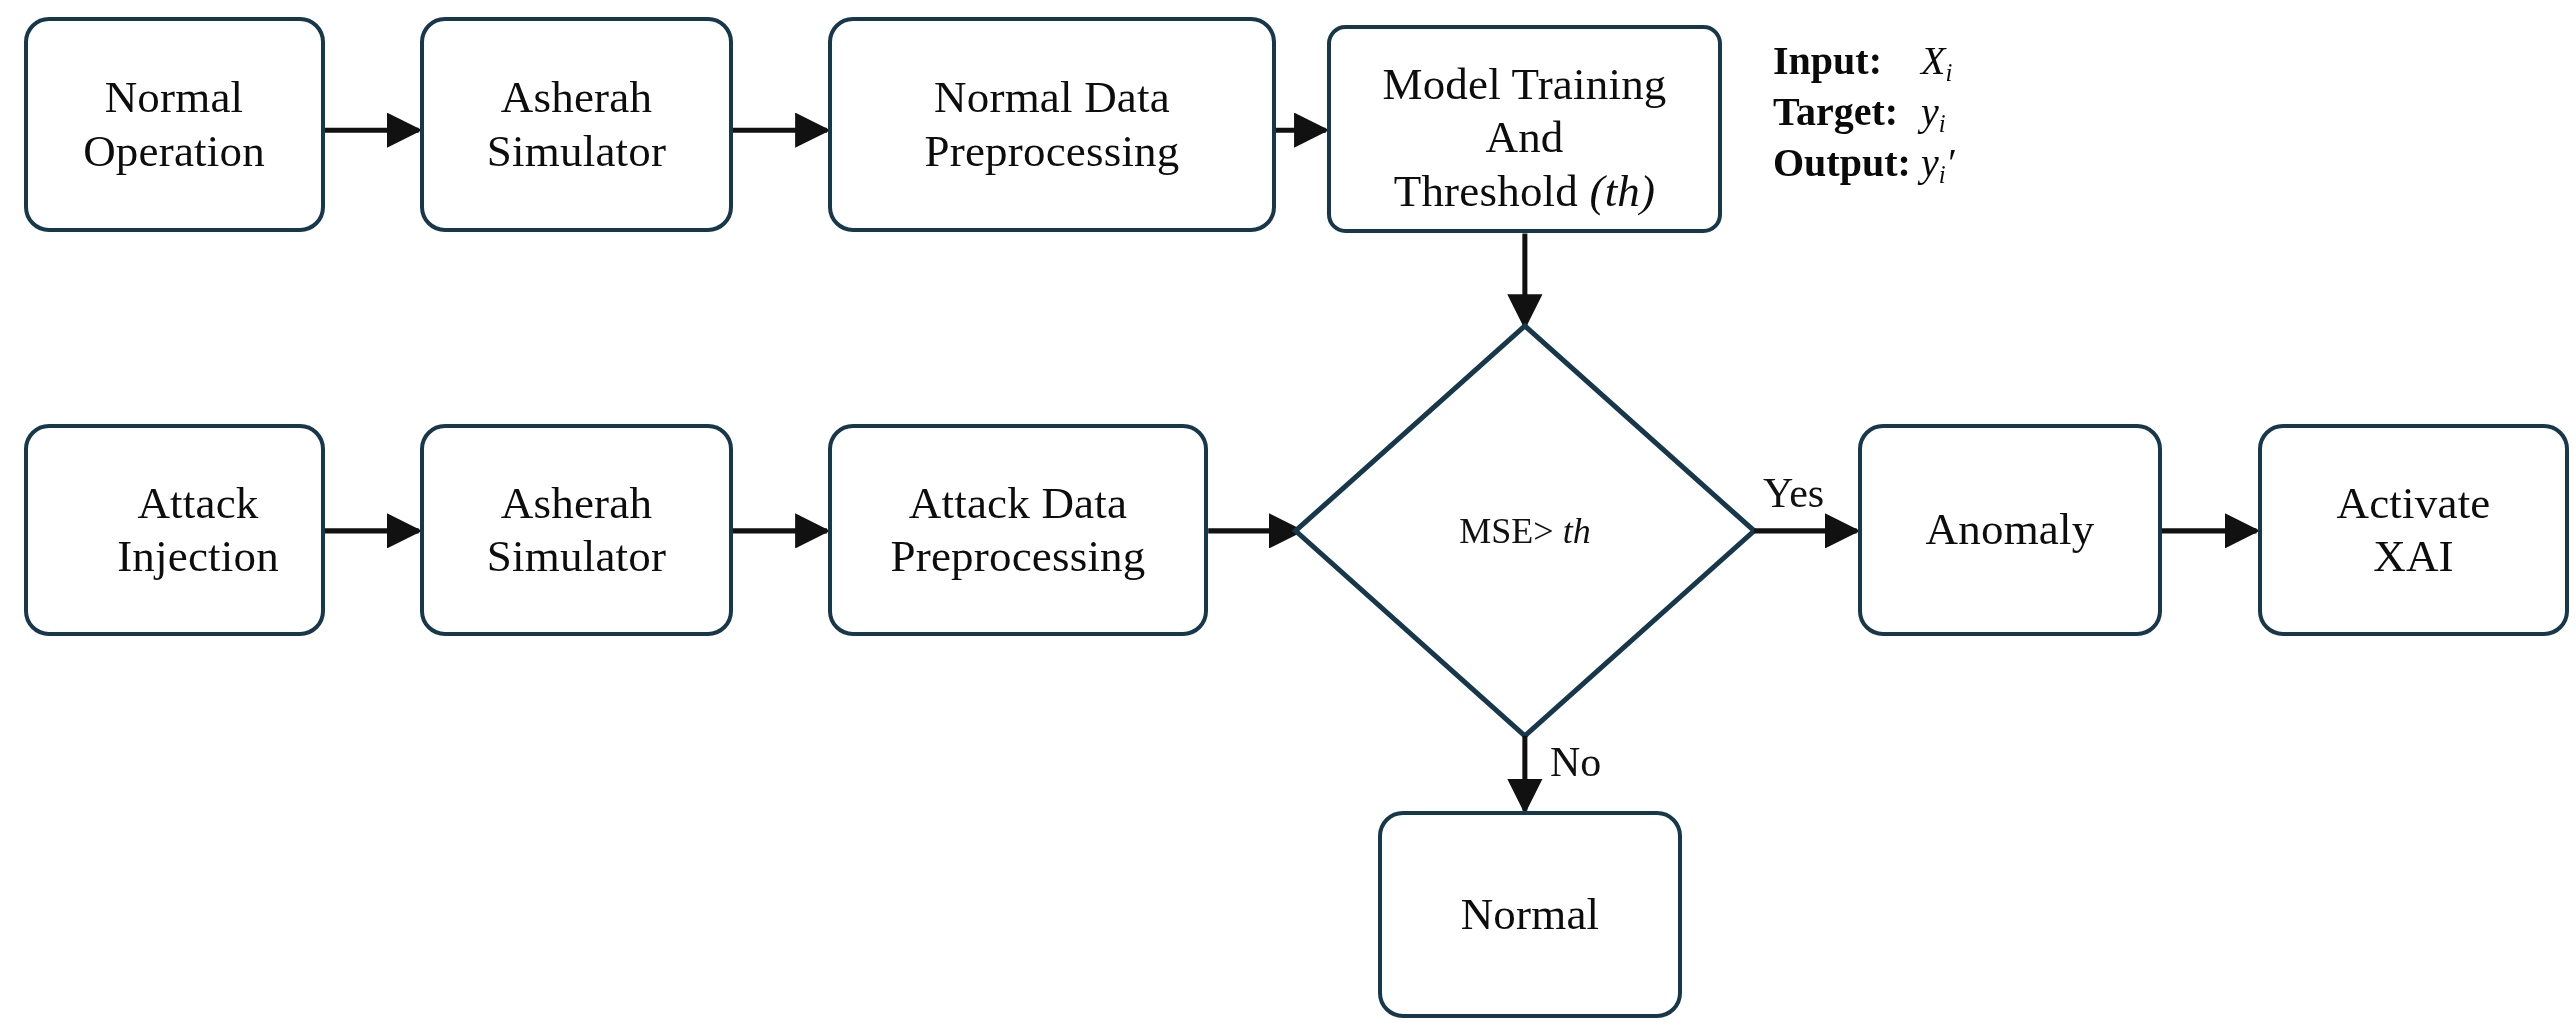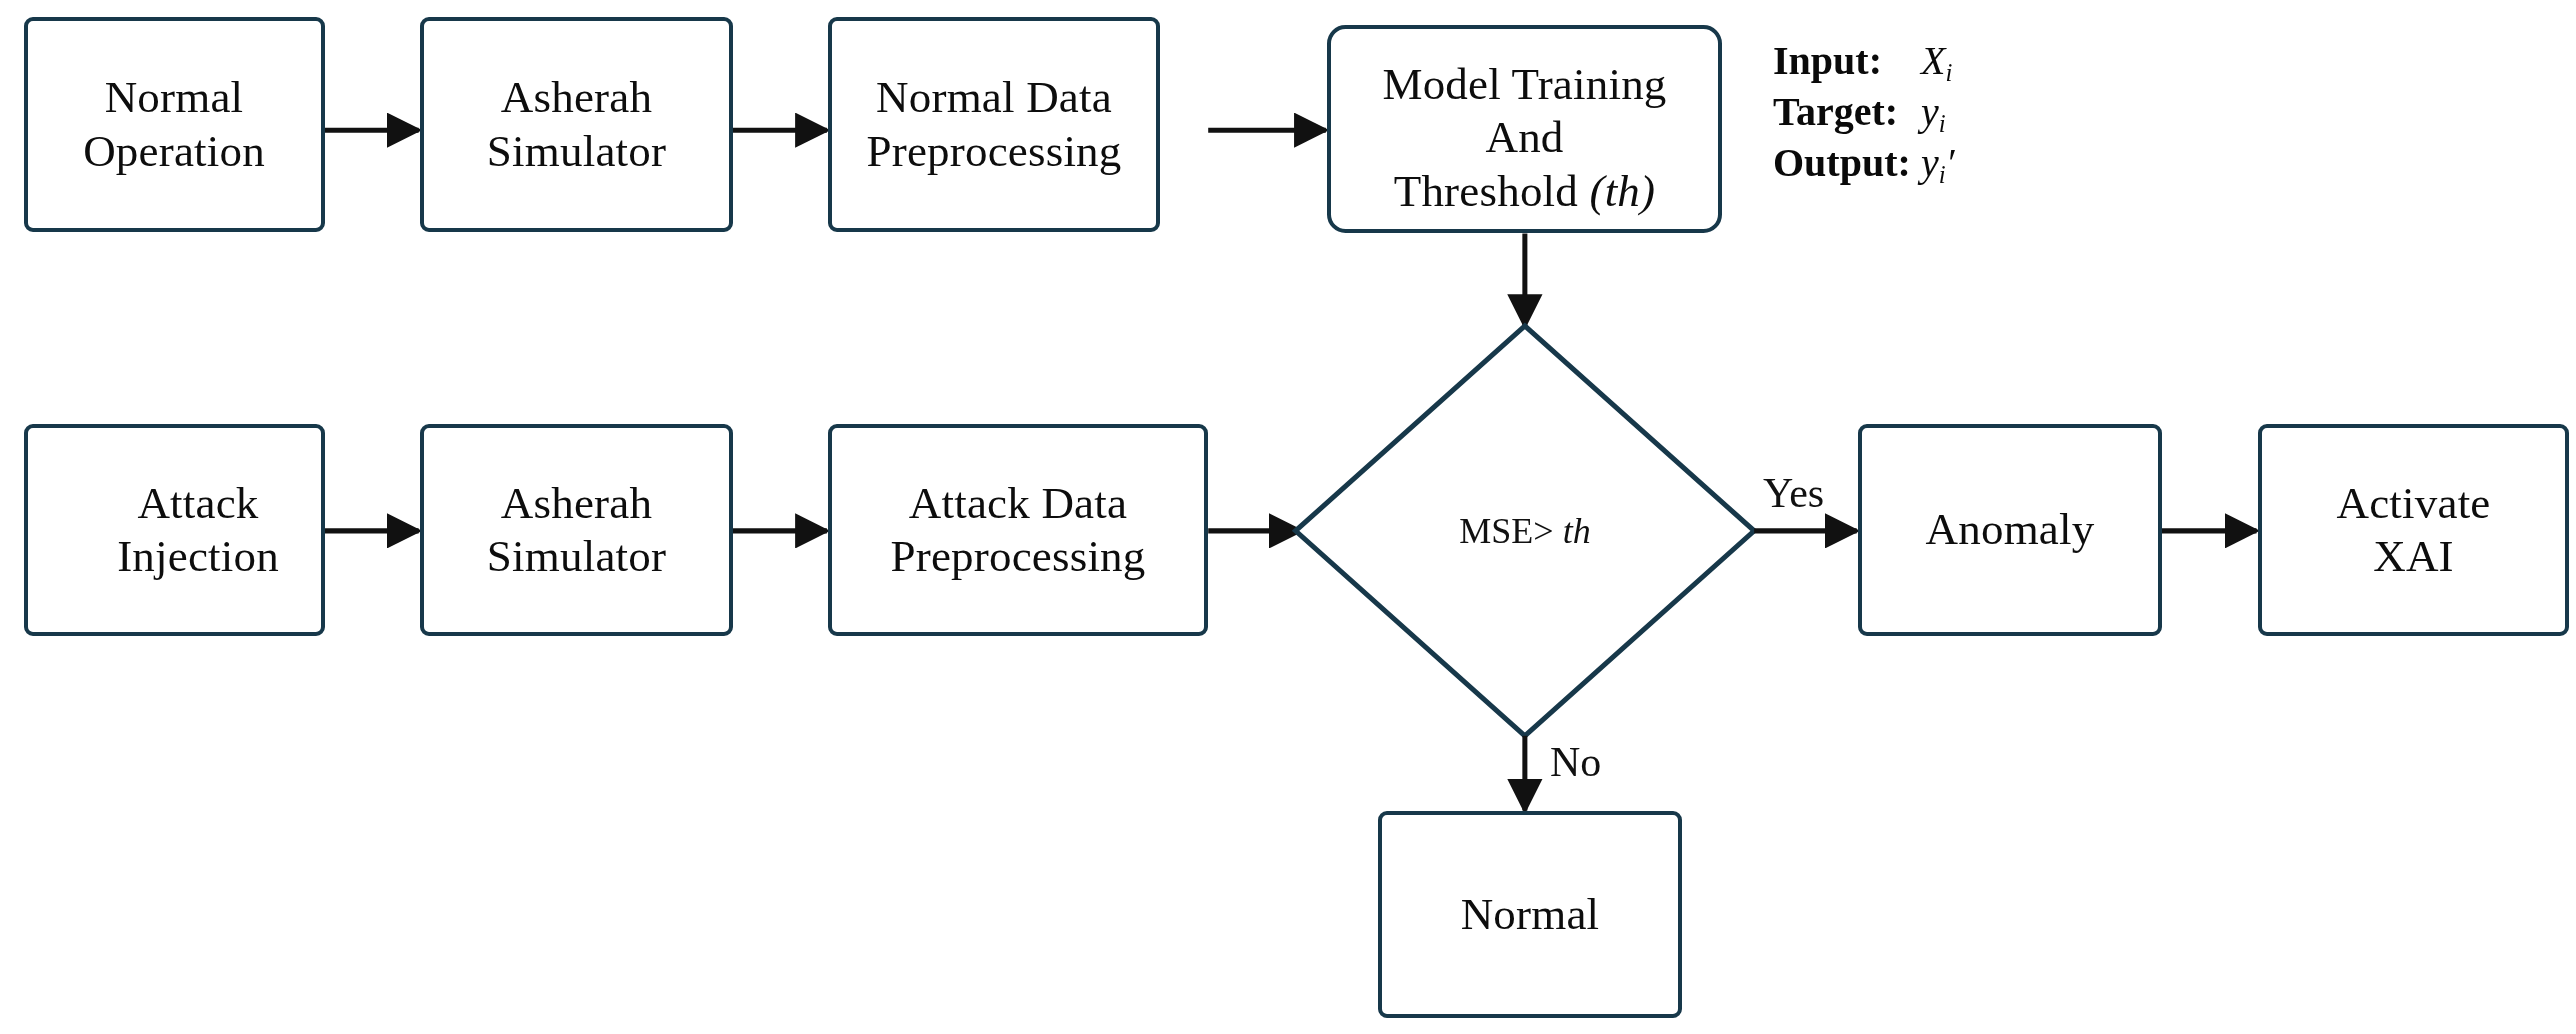--- a/index.html
+++ b/index.html
@@ -22,21 +22,21 @@
     inset: 0;
     width: 2576px;
     height: 1034px;
     pointer-events: none;
   }
   .node {
     position: absolute;
     box-sizing: border-box;
     background: #ffffff;
     border: 4.2px solid #17384a;
-    border-radius: 9px;
+    border-radius: 25px;
     display: flex;
     align-items: center;
     justify-content: center;
     text-align: center;
     color: #0d0d0d;
     font-size: 45px;
     line-height: 1.18;
     letter-spacing: 0.2px;
   }
   .node .txt {
@@ -119,21 +119,21 @@
   <div class="node" style="left:23.5px; top:17px; width:301px; height:215px;">
     <span class="txt">Normal
 Operation</span>
   </div>
 
   <div class="node" style="left:420px; top:17px; width:313px; height:215px;">
     <span class="txt">Asherah
 Simulator</span>
   </div>
 
-  <div class="node" style="left:828px; top:17px; width:332px; height:215px;">
+  <div class="node" style="left:828px; top:17px; width:448px; height:215px;">
     <span class="txt">Normal Data
 Preprocessing</span>
   </div>
 
   <div class="node" style="left:1327px; top:25px; width:395px; height:208px; border-radius:18.5px;">
     <span style="display:block;margin-top:18px;">
       <span>Model Training</span><br>
       <span>And</span><br>
       <span>Threshold </span><span class="it">(th)</span>
     </span>

